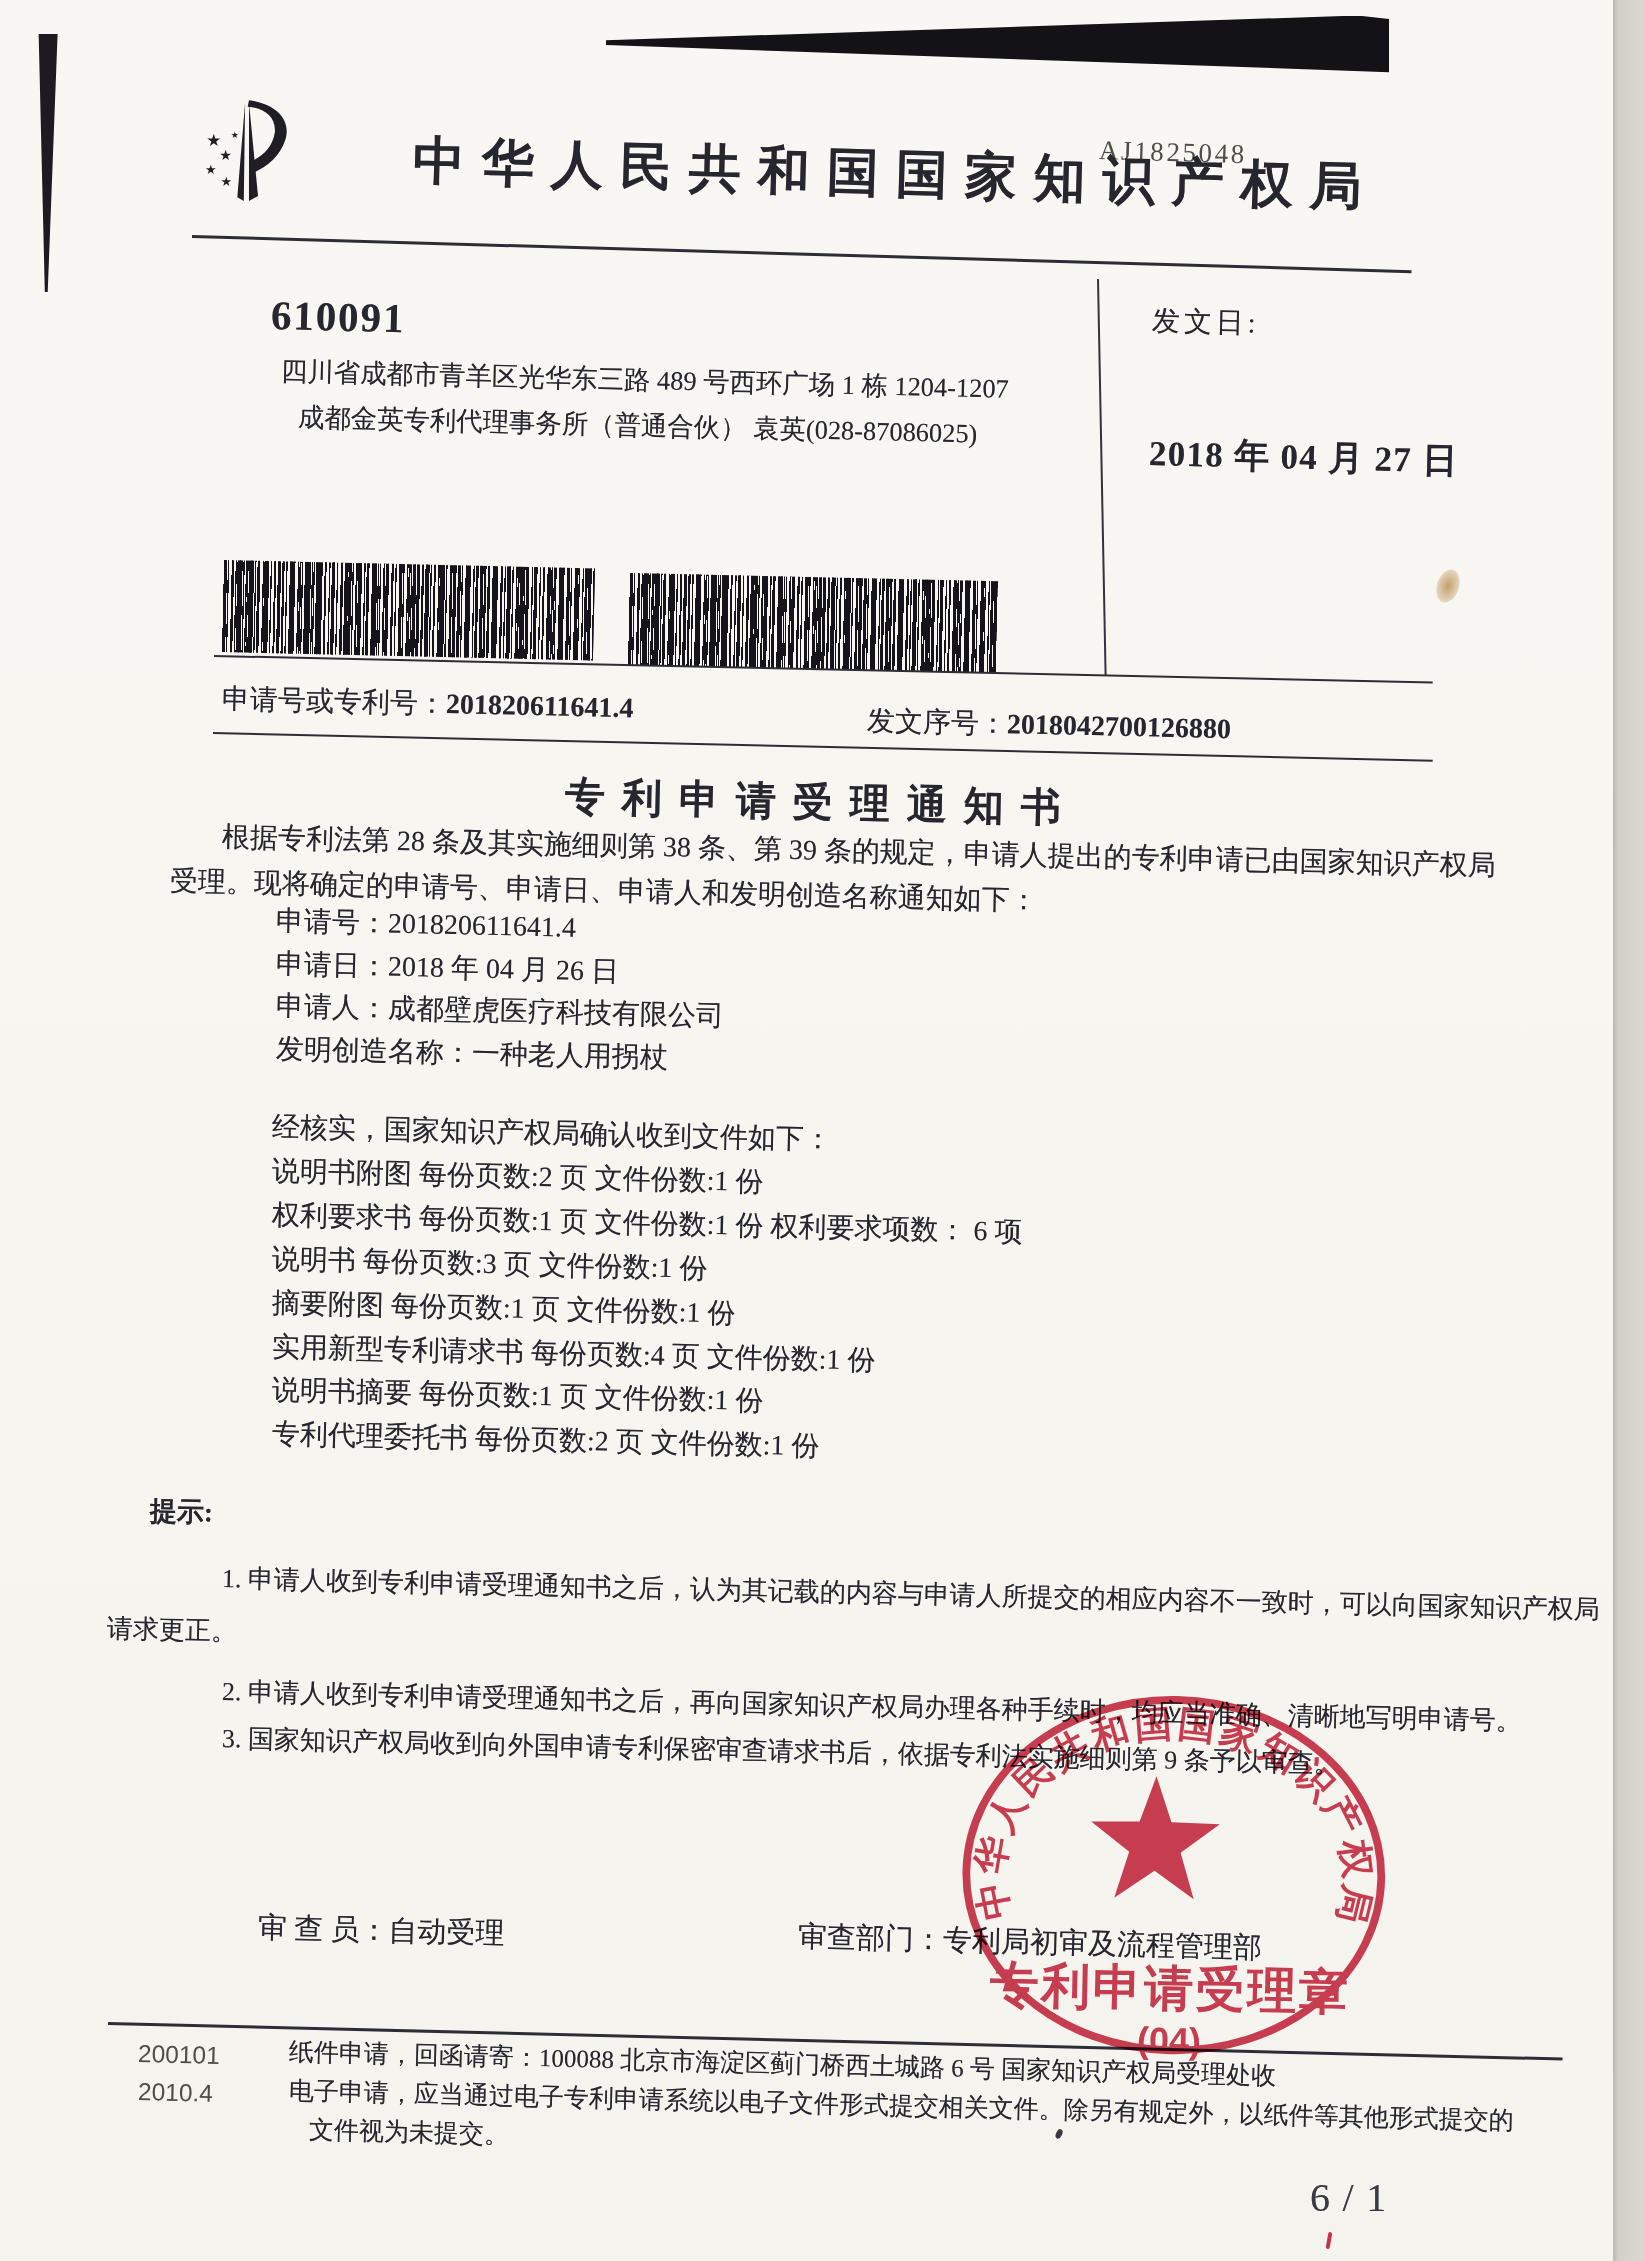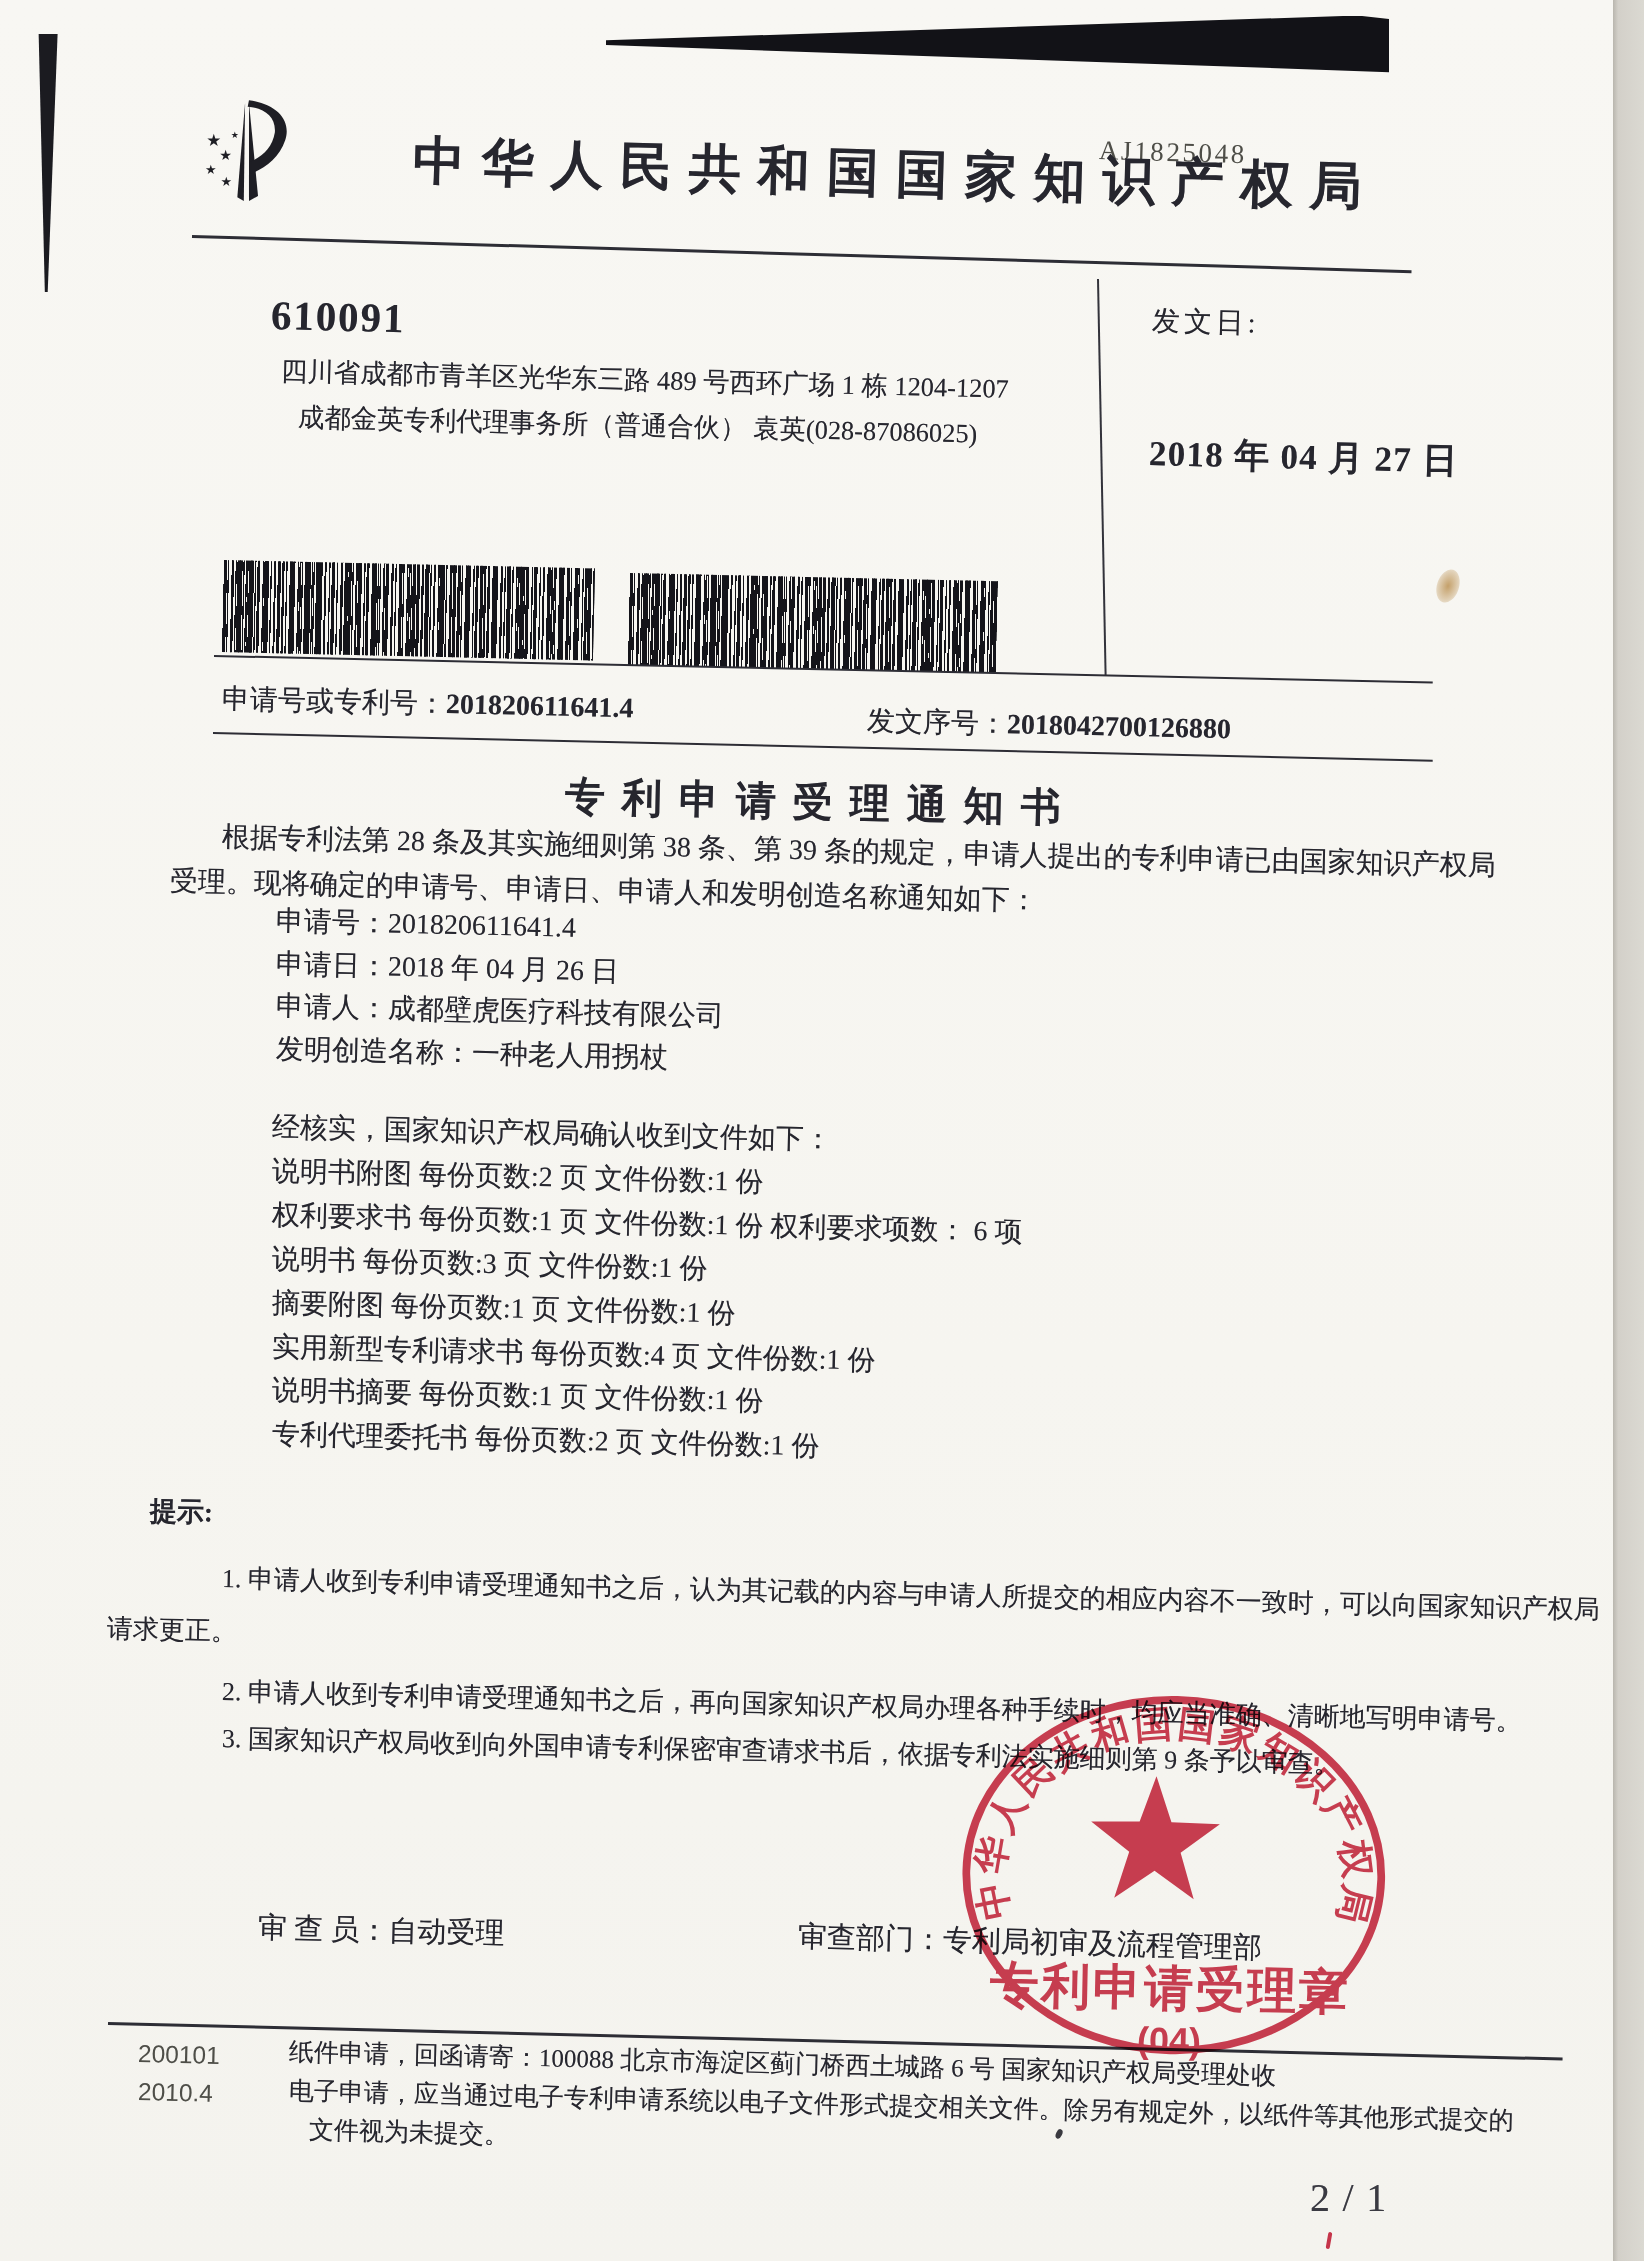--- a/index.html
+++ b/index.html
@@ -118,21 +118,21 @@
 
   <div class="t r14" style="left:258px;top:1910px;font-size:29px;"><span>审 查 员：</span><span>自动受理</span></div>
   <div class="t r14" style="left:798px;top:1919px;font-size:29px;"><span>审查部门：</span><span>专利局初审及流程管理部</span></div>
 
   <div class="rule" style="left:108px;top:2022px;width:1455px;height:2.6px;transform:rotate(1.4deg);"></div>
   <div class="t r14 faint" style="left:138px;top:2039px;font-size:24.5px;font-family:'Liberation Sans','DejaVu Sans',sans-serif;">200101</div>
   <div class="t r14 faint" style="left:138px;top:2077px;font-size:24.5px;font-family:'Liberation Sans','DejaVu Sans',sans-serif;">2010.4</div>
   <div class="t r14" style="left:289px;top:2037px;font-size:25px;">纸件申请，回函请寄：100088 北京市海淀区蓟门桥西土城路 6 号   国家知识产权局受理处收</div>
   <div class="t r14" style="left:289px;top:2076px;font-size:25px;">电子申请，应当通过电子专利申请系统以电子文件形式提交相关文件。除另有规定外，以纸件等其他形式提交的</div>
   <div class="t r14" style="left:309px;top:2115px;font-size:25px;">文件视为未提交。</div>
-  <div class="t" style="left:1310px;top:2174px;font-size:40px;letter-spacing:1.3px;color:#3a3a42;">2 / 1</div>
+  <div class="t" style="left:1310px;top:2174px;font-size:40px;letter-spacing:1.3px;color:#3a3a42;">6 / 1</div>
 
   <div class="stamp-wrap">
     <svg width="451" height="426" viewBox="0 0 700 660">
       <defs>
         <path id="ringArc" d="M 94 366 A 265 215 0 1 1 606 366" fill="none"></path>
       </defs>
       <ellipse cx="350" cy="310" rx="322" ry="272" fill="none" stroke="#cb3147" stroke-width="12"></ellipse>
       <text font-size="58" font-weight="bold" fill="#cb3147" letter-spacing="6" font-family="'Liberation Sans','DejaVu Sans',sans-serif">
         <textPath href="#ringArc" startOffset="50%" text-anchor="middle">中华人民共和国国家知识产权局</textPath>
       </text>

